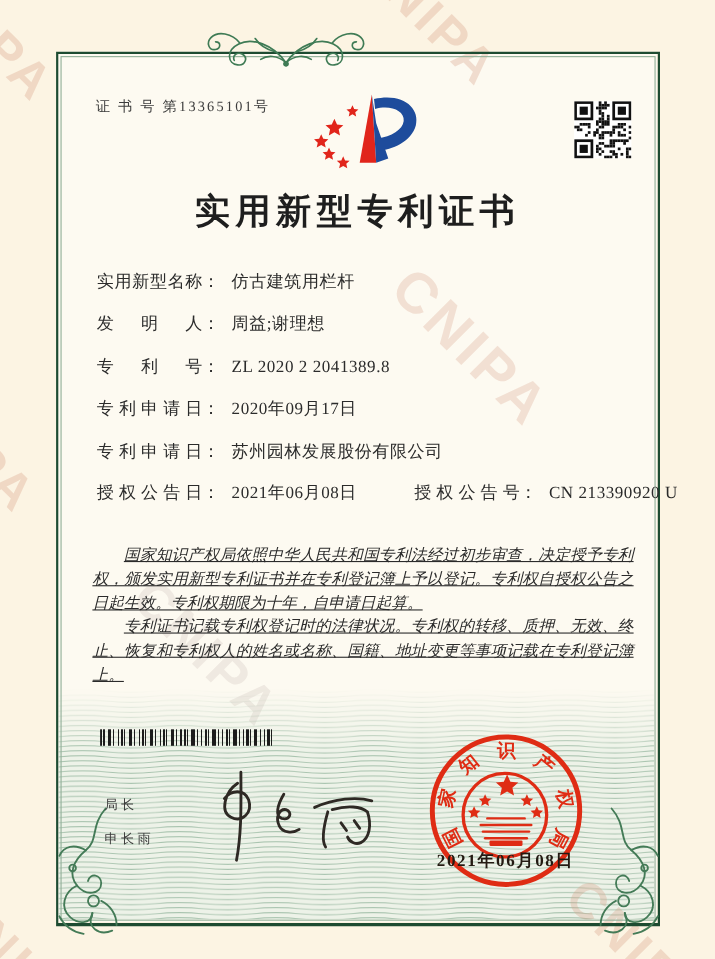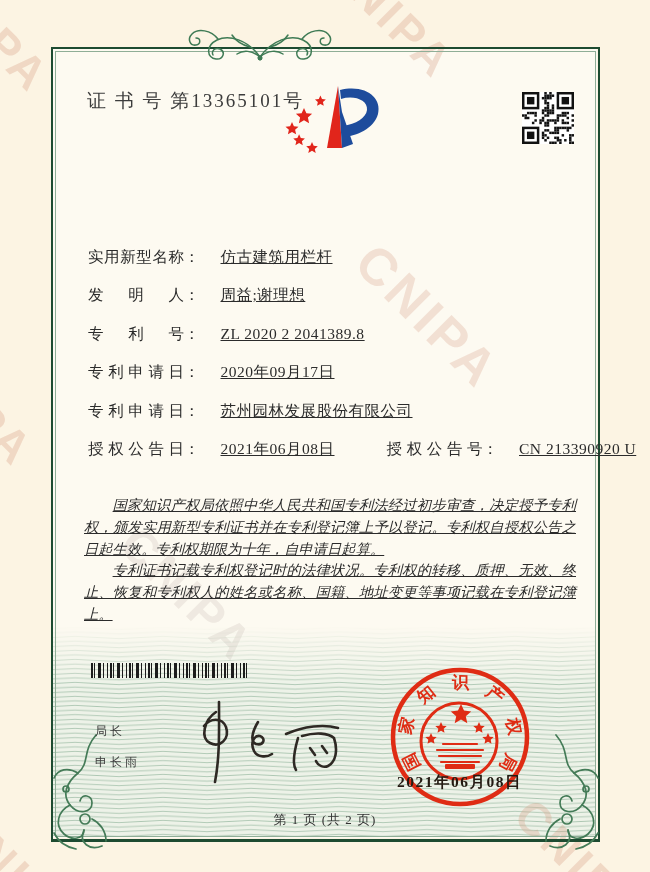--- a/index.html
+++ b/index.html
@@ -30,33 +30,33 @@
       border:2px solid #1d4b31;border-bottom-width:3.5px;z-index:3;pointer-events:none;}
   .frame-lines::before{content:"";position:absolute;inset:2px;border:1.6px solid #8fae97;}
 
   .orn{position:absolute;z-index:4;}
   .orn-top{left:184px;top:25px;}
   .orn-bl{left:36px;top:733px;}
   .orn-br{left:532px;top:733px;}
 
   .content{position:absolute;inset:0;z-index:5;}
 
-  .cert-no{position:absolute;left:87px;top:88px;font-size:19px;letter-spacing:2px;color:#3c3c3c;}
+  .cert-no{position:absolute;left:87px;top:88px;font-size:13px;letter-spacing:2px;color:#3c3c3c;}
 
   .logo{position:absolute;left:282px;top:82px;}
   .qr{position:absolute;left:522px;top:92px;width:52px;height:52px;background:#fff;}
 
   .title{position:absolute;left:0;top:171px;width:650px;text-align:center;
          font-size:32px;font-weight:bold;letter-spacing:5px;color:#1e1e1e;}
 
   .fields{position:absolute;left:88px;top:238px;width:500px;}
   .frow{height:38.4px;line-height:38.4px;font-size:15.5px;color:#2b2b2b;white-space:nowrap;}
   .flabel{display:inline-block;width:96px;text-align:justify;text-align-last:justify;vertical-align:top;}
   .fcolon{display:inline-block;}
-  .fvalue{margin-left:21px;letter-spacing:0.5px;text-decoration:underline;}
+  .fvalue{margin-left:11px;letter-spacing:0.5px;}
   .fpair2{margin-left:52px;}
 
   .paras{position:absolute;left:84px;top:495px;width:492px;font-size:14.3px;line-height:21.8px;
          color:#2b2b2b;font-style:italic;text-decoration:underline;}
   .paras p{margin:0;text-indent:2em;text-align:justify;}
 
   .barcode{position:absolute;left:91px;top:663px;width:157px;height:15px;
      background:repeating-linear-gradient(90deg,#1c1c1c 0 2px,transparent 2px 3px,
        #1c1c1c 3px 4px,transparent 4px 7px,#1c1c1c 7px 10px,transparent 10px 12px,
        #1c1c1c 12px 13px,transparent 13px 16px,#1c1c1c 16px 17px,transparent 17px 19px);}
@@ -267,20 +267,21 @@
         <rect x="1" y="1" width="5" height="5" fill="#fff"></rect>
         <rect x="2" y="2" width="3" height="3" fill="#111"></rect>
         <rect x="14" y="0" width="7" height="7" fill="#111"></rect>
         <rect x="15" y="1" width="5" height="5" fill="#fff"></rect>
         <rect x="16" y="2" width="3" height="3" fill="#111"></rect>
         <rect x="0" y="14" width="7" height="7" fill="#111"></rect>
         <rect x="1" y="15" width="5" height="5" fill="#fff"></rect>
         <rect x="2" y="16" width="3" height="3" fill="#111"></rect>
       </svg>
 
+    <div class="title">实用新型专利证书</div>
 
     <div class="fields">
       <div class="frow">
         <span class="flabel">实用新型名称</span><span class="fcolon">：</span><span class="fvalue">仿古建筑用栏杆</span>
       </div>
       <div class="frow">
         <span class="flabel">发明人</span><span class="fcolon">：</span><span class="fvalue">周益;谢理想</span>
       </div>
       <div class="frow">
         <span class="flabel">专利号</span><span class="fcolon">：</span><span class="fvalue">ZL 2020 2 2041389.8</span>
@@ -343,15 +344,14 @@
           <path d="M52,88 L98,88"></path>
           <path d="M58,82 L92,82"></path>
           <path d="M54,94 L96,94"></path>
           <path d="M56,100 L94,100"></path>
         </g>
         <rect x="60" y="102" width="30" height="5" rx="1" stroke="none"></rect>
       </g>
     </svg>
     <div class="seal-date">2021年06月08日</div>
 
-    <div class="footer">第 1 页 (共 2 页)</div>
   </div>
 </div>
 
 </body></html>

